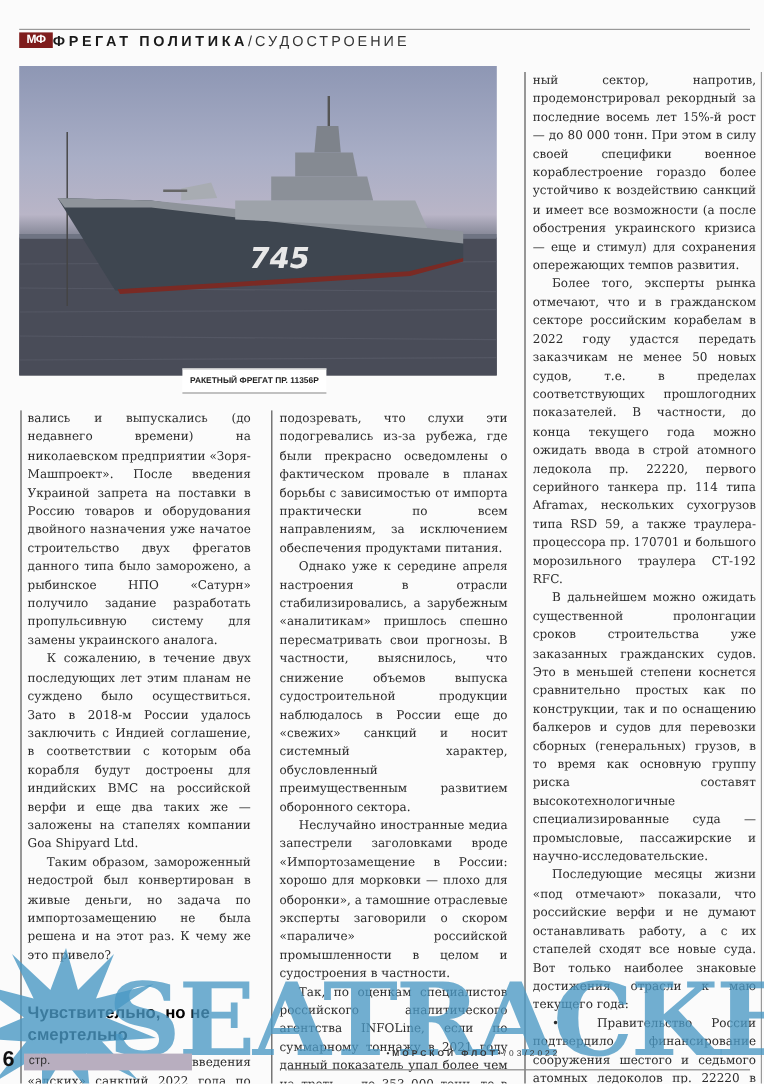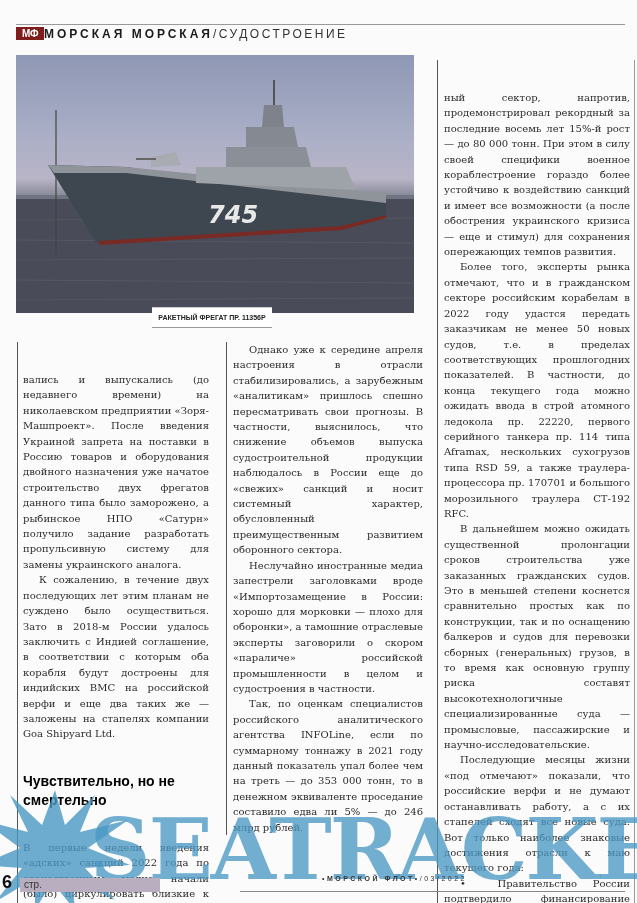--- a/index.html
+++ b/index.html
@@ -27,21 +27,21 @@
     position:absolute; left:152px; top:307px; width:120px; height:19px; background:#fff;
     border-top:1px solid #ccc; border-bottom:1px solid #999;
     font:bold 7px/19px "Liberation Sans", sans-serif; text-align:center; color:#222;
   }
 
   .col {
     position:absolute; font-size:10px; line-height:15.4px; text-align:justify; color:#2b2b2b;
     hyphens:auto;
   }
   .col p { margin:0; text-indent:16px; }
-  .col p.noind { text-indent:0;margin-top:30px; }
+  .col p.noind { text-indent:0; }
   .col1 { left:24px; top:342px; width:186px; border-left:1px solid #555; padding-left:5px; left:17px; }
   .col2 { left:226px; top:342px; width:190px; border-left:1px solid #555; padding-left:6px; }
   .col3 { left:437px; top:60px; width:186px; border-left:1px solid #555; border-right:1px solid #999; padding:0 4px 0 6px; }
   .col3 p.bullet { text-indent:16px; }
   .h2 {
     font:bold 14px/19px "Liberation Sans", sans-serif; color:#000000; margin:30px 0 6px 0; text-align:left;
   }
 
   .footer-rule { position:absolute; left:240px; right:12px; top:891px; height:1px; background:#888; }
   .page-num { position:absolute; left:2px; top:872px; font:bold 18px/20px "Liberation Sans", sans-serif; color:#111; }
@@ -58,21 +58,21 @@
     white-space:nowrap; padding-left:80px;
   }
   .wm-star { position:absolute; left:-20px; top:790px; width:150px; height:120px; pointer-events:none; }
 </style>
 </head>
 <body>
 
 <div class="header-rule"></div>
 <div class="logo">МФ</div>
 <div class="section-title">
-  <span>МОРСКАЯ МОРСКАЯ</span><span class="sub">/</span><span class="sub">СУДОСТРОЕНИЕ</span>
+  <span>ФРЕГАТ ПОЛИТИКА</span><span class="sub">/</span><span class="sub">СУДОСТРОЕНИЕ</span>
 </div>
 
 <div class="photo">
   <svg width="398" height="258" viewBox="0 0 398 258">
 
     <rect x="0" y="143" width="398" height="115" fill="#494c58"></rect>
     <g stroke="#5d606d" stroke-width="1" opacity="0.6">
       <line x1="0" y1="165" x2="398" y2="163"></line>
         <line x1="0" y1="185" x2="398" y2="188"></line>
       <line x1="0" y1="205" x2="398" y2="203"></line>
@@ -100,25 +100,27 @@
     <line x1="120" y1="104" x2="140" y2="104" stroke="#666" stroke-width="2"></line>
 
     <text x="192" y="168" font-family="DejaVu Sans, sans-serif" font-size="24" font-style="italic" font-weight="bold" fill="#e8e8e8">745</text>
   </svg>
 </div>
 <div class="caption-box">РАКЕТНЫЙ ФРЕГАТ ПР. 11356Р</div>
 
 <div class="col col1">
   <p class="noind">вались и выпускались (до недавнего времени) на николаевском предприятии «Зоря-Машпроект». После введения Украиной запрета на поставки в Россию товаров и оборудования двойного назначения уже начатое строительство двух фрегатов данного типа было заморожено, а рыбинское НПО «Сатурн» получило задание разработать пропульсивную систему для замены украинского аналога.</p>
   <p>К сожалению, в течение двух последующих лет этим планам не суждено было осуществиться. Зато в 2018-м России удалось заключить с Индией соглашение, в соответствии с которым оба корабля будут достроены для индийских ВМС на российской верфи и еще два таких же — заложены на стапелях компании Goa Shipyard Ltd.</p>
+  <p>Таким образом, замороженный недострой был конвертирован в живые деньги, но задача по импортозамещению не была решена и на этот раз. К чему же это привело?</p>
   <div class="h2">Чувствительно, но не смертельно</div>
   <p class="noind">В первые недели введения «адских» санкций 2022 года по отечественным медиа начали (было) циркулировать близкие к паническим сообщения о якобы критическом положении в российском судостроении и грядущей «полной остановке» отрасли. Есть весьма серьезные основания</p>
 </div>
 
 <div class="col col2">
+  <p class="noind">подозревать, что слухи эти подогревались из-за рубежа, где были прекрасно осведомлены о фактическом провале в планах борьбы с зависимостью от импорта практически по всем направлениям, за исключением обеспечения продуктами питания.</p>
   <p>Однако уже к середине апреля настроения в отрасли стабилизировались, а зарубежным «аналитикам» пришлось спешно пересматривать свои прогнозы. В частности, выяснилось, что снижение объемов выпуска судостроительной продукции наблюдалось в России еще до «свежих» санкций и носит системный характер, обусловленный преимущественным развитием оборонного сектора.</p>
   <p>Неслучайно иностранные медиа запестрели заголовками вроде «Импортозамещение в России: хорошо для морковки — плохо для оборонки», а тамошние отраслевые эксперты заговорили о скором «параличе» российской промышленности в целом и судостроения в частности.</p>
   <p>Так, по оценкам специалистов российского аналитического агентства INFOLine, если по суммарному тоннажу в 2021 году данный показатель упал более чем на треть — до 353 000 тонн, то в денежном эквиваленте проседание составило едва ли 5% — до 246 млрд рублей.</p>
 
 </div>
 
 <div class="col col3">
   <p class="noind">ный сектор, напротив, продемонстрировал рекордный за последние восемь лет 15%-й рост — до 80 000 тонн. При этом в силу своей специфики военное кораблестроение гораздо более устойчиво к воздействию санкций и имеет все возможности (а после обострения украинского кризиса — еще и стимул) для сохранения опережающих темпов развития.</p>
   <p>Более того, эксперты рынка отмечают, что и в гражданском секторе российским корабелам в 2022 году удастся передать заказчикам не менее 50 новых судов, т.е. в пределах соответствующих прошлогодних показателей. В частности, до конца текущего года можно ожидать ввода в строй атомного ледокола пр. 22220, первого серийного танкера пр. 114 типа Aframax, нескольких сухогрузов типа RSD 59, а также траулера-процессора пр. 170701 и большого морозильного траулера СТ-192 RFC.</p>
   <p>В дальнейшем можно ожидать существенной пролонгации сроков строительства уже заказанных гражданских судов. Это в меньшей степени коснется сравнительно простых как по конструкции, так и по оснащению балкеров и судов для перевозки сборных (генеральных) грузов, в то время как основную группу риска составят высокотехнологичные специализированные суда — промысловые, пассажирские и научно-исследовательские.</p>

